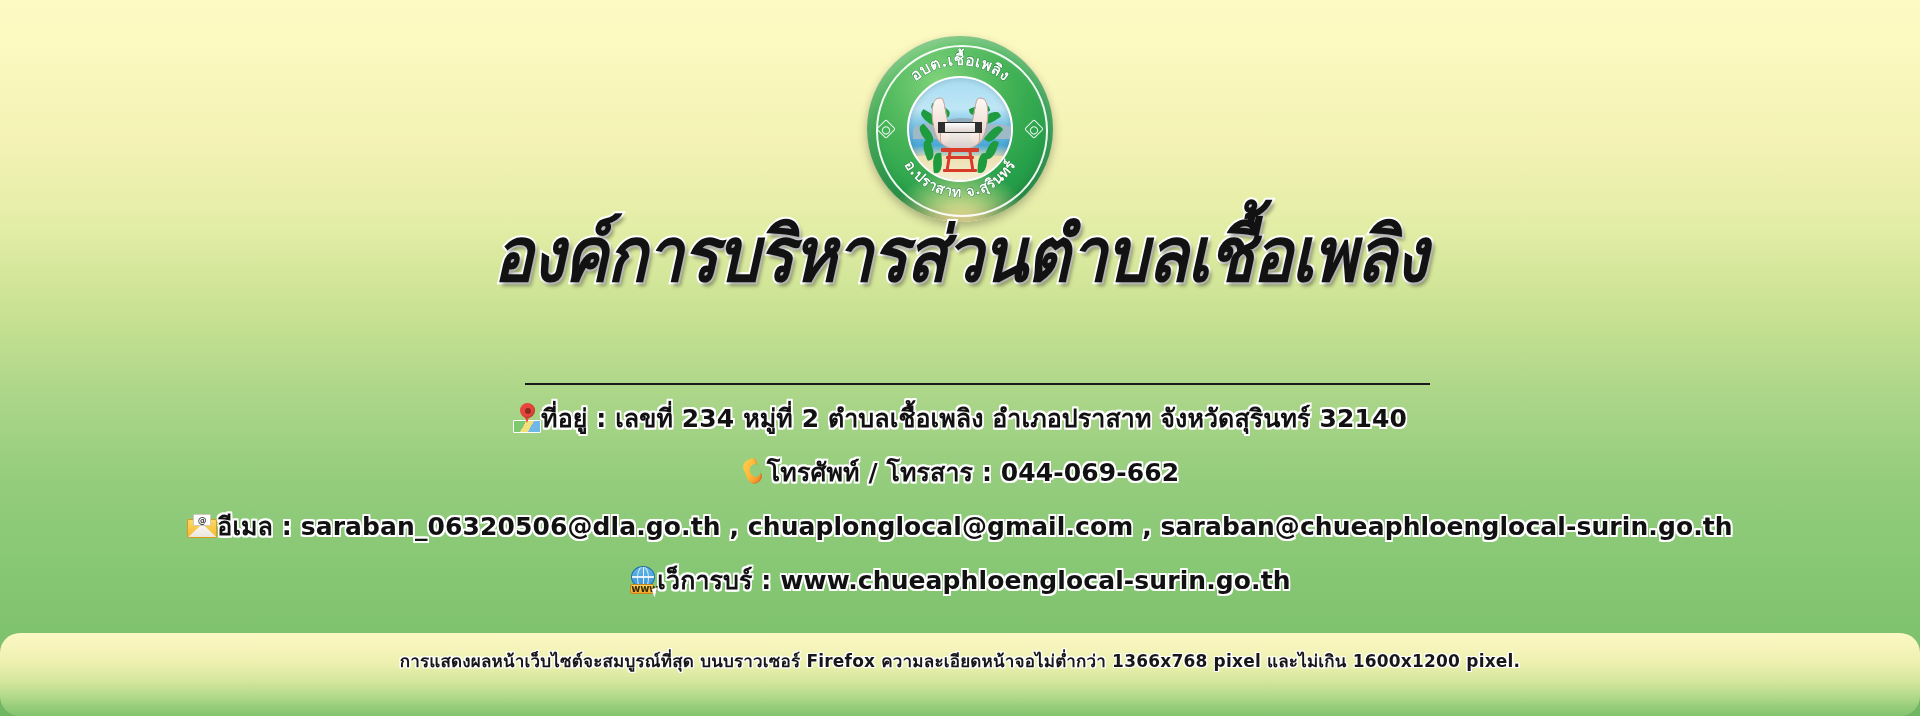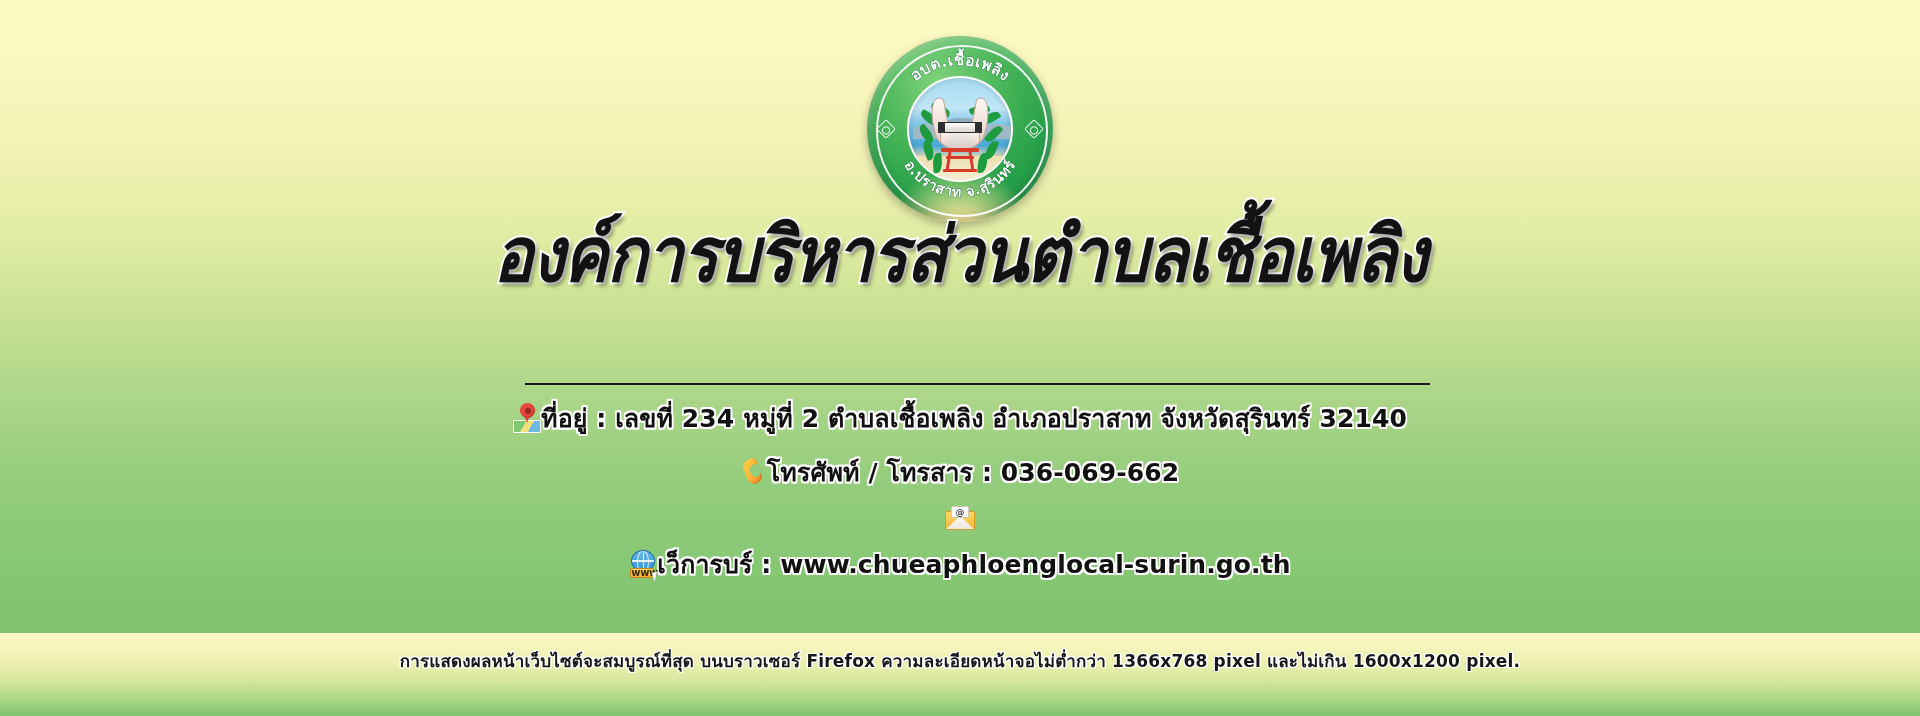--- a/index.html
+++ b/index.html
@@ -328,20 +328,21 @@
   }
 
   
   .footer {
     position:absolute; left:0; bottom:0; width:100%; height:83px;
     background:linear-gradient(to bottom,
       #fbf8c3 0%, #f6f4bb 18%, #ebf0ae 38%,
       #d4e69c 58%, #b3da8a 76%, #94cc79 90%, #83c46f 100%);
     text-align:center;
     padding-top:15px;
+    border-radius:20px;
   }
   .footer-line {
     font-family:"DejaVu Sans","Liberation Sans",sans-serif;
     font-size:17px;
     font-weight:600;
     color:#171717;
     letter-spacing:0.2px;
     line-height:1.55;
     white-space:nowrap;
     text-shadow:
@@ -424,29 +425,30 @@
         <span class="pin-head"></span>
       </span>
       <span class="txt">ที่อยู่ : เลขที่ 234 หมู่ที่ 2 ตำบลเชื้อเพลิง อำเภอปราสาท จังหวัดสุรินทร์ 32140</span>
     </div>
 
     <div class="contact-line">
       <span class="ico ico-phone">
         <span class="ph-body"></span>
         <span class="ph-cut"></span>
       </span>
-      <span class="txt">โทรศัพท์ / โทรสาร  : 036-069-662</span>
+      <span class="txt">โทรศัพท์ / โทรสาร  : 044-069-662</span>
     </div>
 
     <div class="contact-line">
       <span class="ico ico-mail">
         <span class="mail-body"></span>
         <span class="mail-flap"></span>
         <span class="mail-card">@</span>
       </span>
+      <span class="txt">อีเมล : saraban_06320506@dla.go.th , chuaplonglocal@gmail.com , saraban@chueaphloenglocal-surin.go.th</span>
     </div>
 
     <div class="contact-line">
       <span class="ico ico-globe">
         <span class="globe-ball">
             <span class="globe-mer"></span>
           </span>
         <span class="globe-www">www</span>
         <span class="globe-cursor"></span>
       </span>

